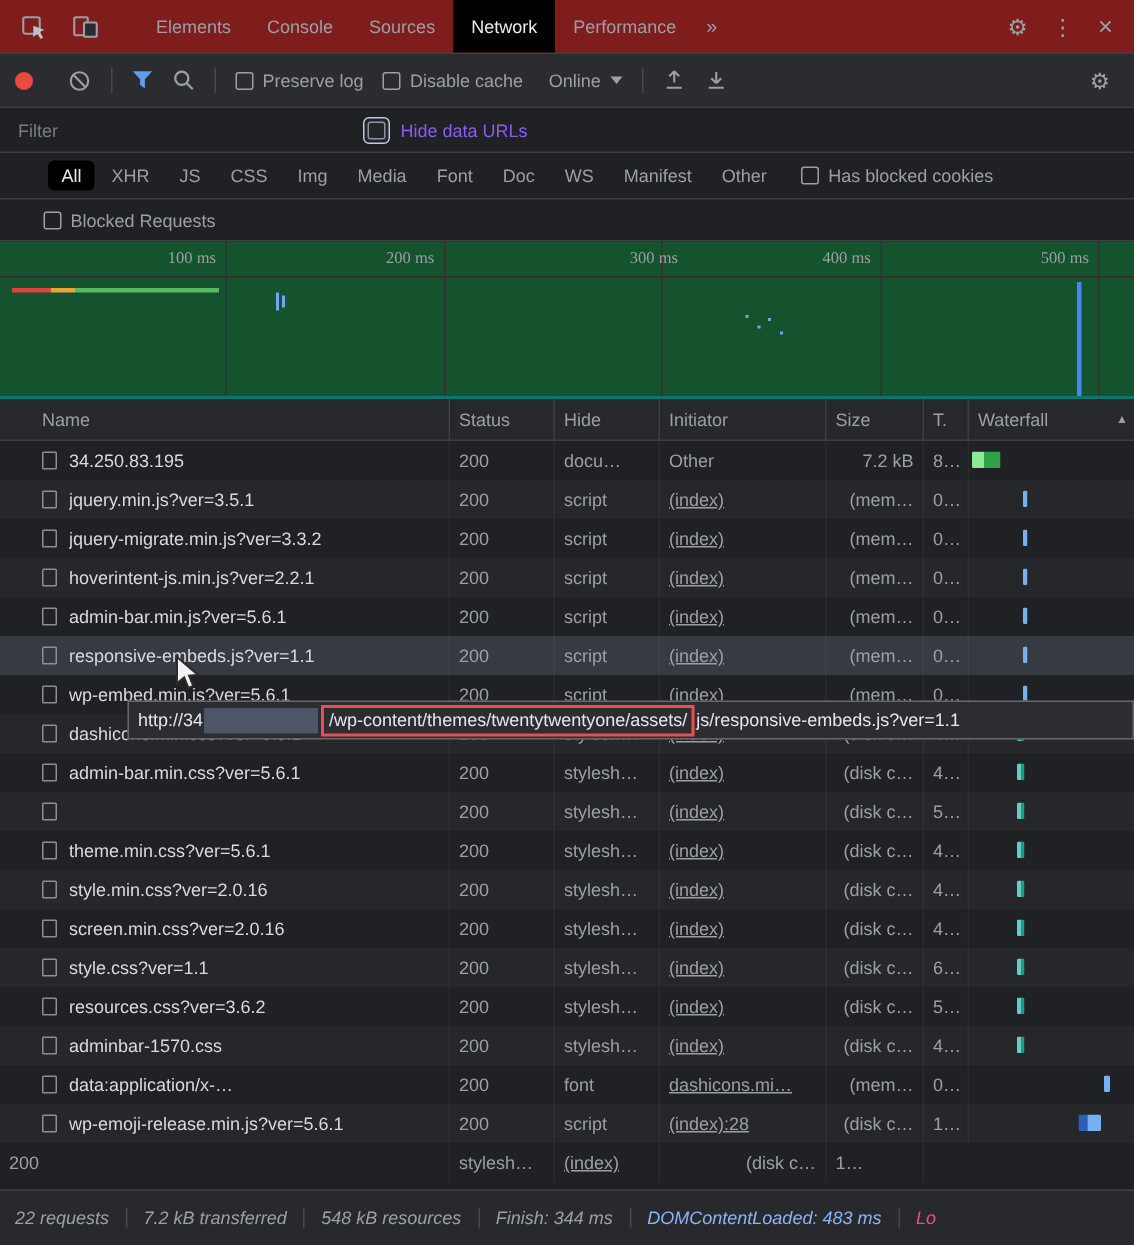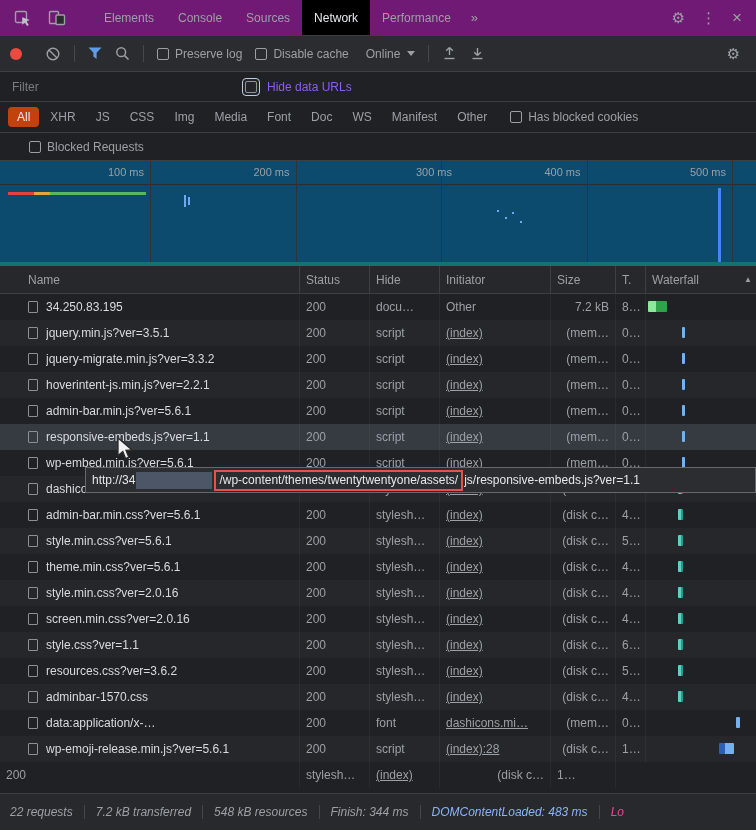--- a/index.html
+++ b/index.html
@@ -1,21 +1,21 @@
 <!DOCTYPE html>
 <html><head>
 <meta charset="utf-8">
 <style>
   * { box-sizing: border-box; margin: 0; padding: 0; }
   body { background:#111; font-family:"Liberation Sans", sans-serif; }
   .devtools{ position:relative; width:756px; height:830px; background:#202124; color:#9aa0a6;
     font-size:12px; overflow:hidden; }
 
   
-  .tabbar{ height:36px; background:#701a75; border-bottom:1px solid #3c4043;
+  .tabbar{ height:36px; background:#7f1d1d; border-bottom:1px solid #3c4043;
     display:flex; align-items:stretch; }
   .tabbar .icon-btn{ display:flex; align-items:center; padding:0 8px; }
   .tabbar .lead1{ margin-left:6px; }
   .tabs{ display:flex; margin-left:18px; }
   .tab{ display:flex; align-items:center; padding:0 12px; color:#9aa0a6; cursor:default; }
   .tab.active{ background:#000; color:#e8eaed; }
   .tab.more{ padding:0 8px; font-size:13px; }
   .right-icons{ margin-left:auto; display:flex; align-items:center; gap:4px; padding-right:8px; }
   .glyph{ font-size:15px; color:#9aa0a6; padding:0 6px; }
   .glyph.close{ font-size:17px; }
@@ -38,28 +38,28 @@
   .filter-input{ width:212px; background:transparent; border:none; outline:none; color:#bdc1c6; font:12px "Liberation Sans", sans-serif; }
   .filter-input::placeholder{ color:#787d83; }
   .focus-ring{ display:inline-flex; padding:2px; border:1.5px solid #bccbe2; border-radius:4px; margin-left:18px; background:#23252a; }
   .focus-ring .cb{ border-color:#8f959b; }
   .filterrow .lbl{ margin-left:7px; color:#8b5cf6; }
 
   
   .chiprow{ height:31px; border-bottom:1px solid #3c4043; display:flex; align-items:center; padding:0 8px; }
   .chips{ display:flex; align-items:center; gap:2px; }
   .chip{ padding:3px 9px; border-radius:4px; color:#9aa0a6; white-space:nowrap; }
-  .chip.selected{ background:#c2410c; color:#e8eaed; }
+  .chip.selected{ background:#000000; color:#e8eaed;margin-left:24px; }
   .chiprow .cb-group{ margin-left:14px; }
 
   
   .blockedrow{ height:28px; border-bottom:1px solid #3c4043; display:flex; align-items:center; padding-left:29px; }
 
   
-  .overview{ position:relative; height:105px; border-bottom:4px solid #0f766e; background:#0c4a6e; overflow:hidden; }
+  .overview{ position:relative; height:105px; border-bottom:2px solid #0f766e; background:#14532d; overflow:hidden;font-family:Liberation Serif, serif; }
   .ov-hr{ position:absolute; left:0; right:0; top:23px; height:1px; background:#2c2d31; }
   .gridline{ position:absolute; top:0; bottom:0; width:1px; background:#313236; }
   .ov-label{ position:absolute; top:5px; width:72px; text-align:right; font-size:11px; color:#9aa0a6; }
   .ov-mark{ position:absolute; }
 
   
   .grid{ display:grid; grid-template-columns:300px 70px 70px 111px 65px 30px 110px; }
   .thead{ height:28px; background:#27282b; border-bottom:1px solid #3c4043; color:#9aa0a6; }
   .hcell{ display:flex; align-items:center; padding:0 6px; border-right:1px solid #3c4043; white-space:nowrap; overflow:hidden; }
   .hcell.first{ padding-left:28px; }
@@ -395,21 +395,20 @@
     <div class="cell waterfall">
       <span class="bar" style="left: 32px; width: 5px;">
             <span style="width: 50%; background: rgb(99, 207, 194);"></span>
             <span style="width: 50%; background: rgb(31, 158, 142);"></span>
           </span>
     </div>
   </div>
       <div class="row grid">
     <div class="cell name">
       <span class="file-icon"></span>
-      <span class="txt">style.min.css?ver=5.6.1</span>
     </div>
     <div class="cell">200</div>
     <div class="cell">stylesh…</div>
     <div class="cell link">(index)</div>
     <div class="cell size">(disk c…</div>
     <div class="cell">5…</div>
     <div class="cell waterfall">
       <span class="bar" style="left: 32px; width: 5px;">
             <span style="width: 50%; background: rgb(99, 207, 194);"></span>
             <span style="width: 50%; background: rgb(31, 158, 142);"></span>

